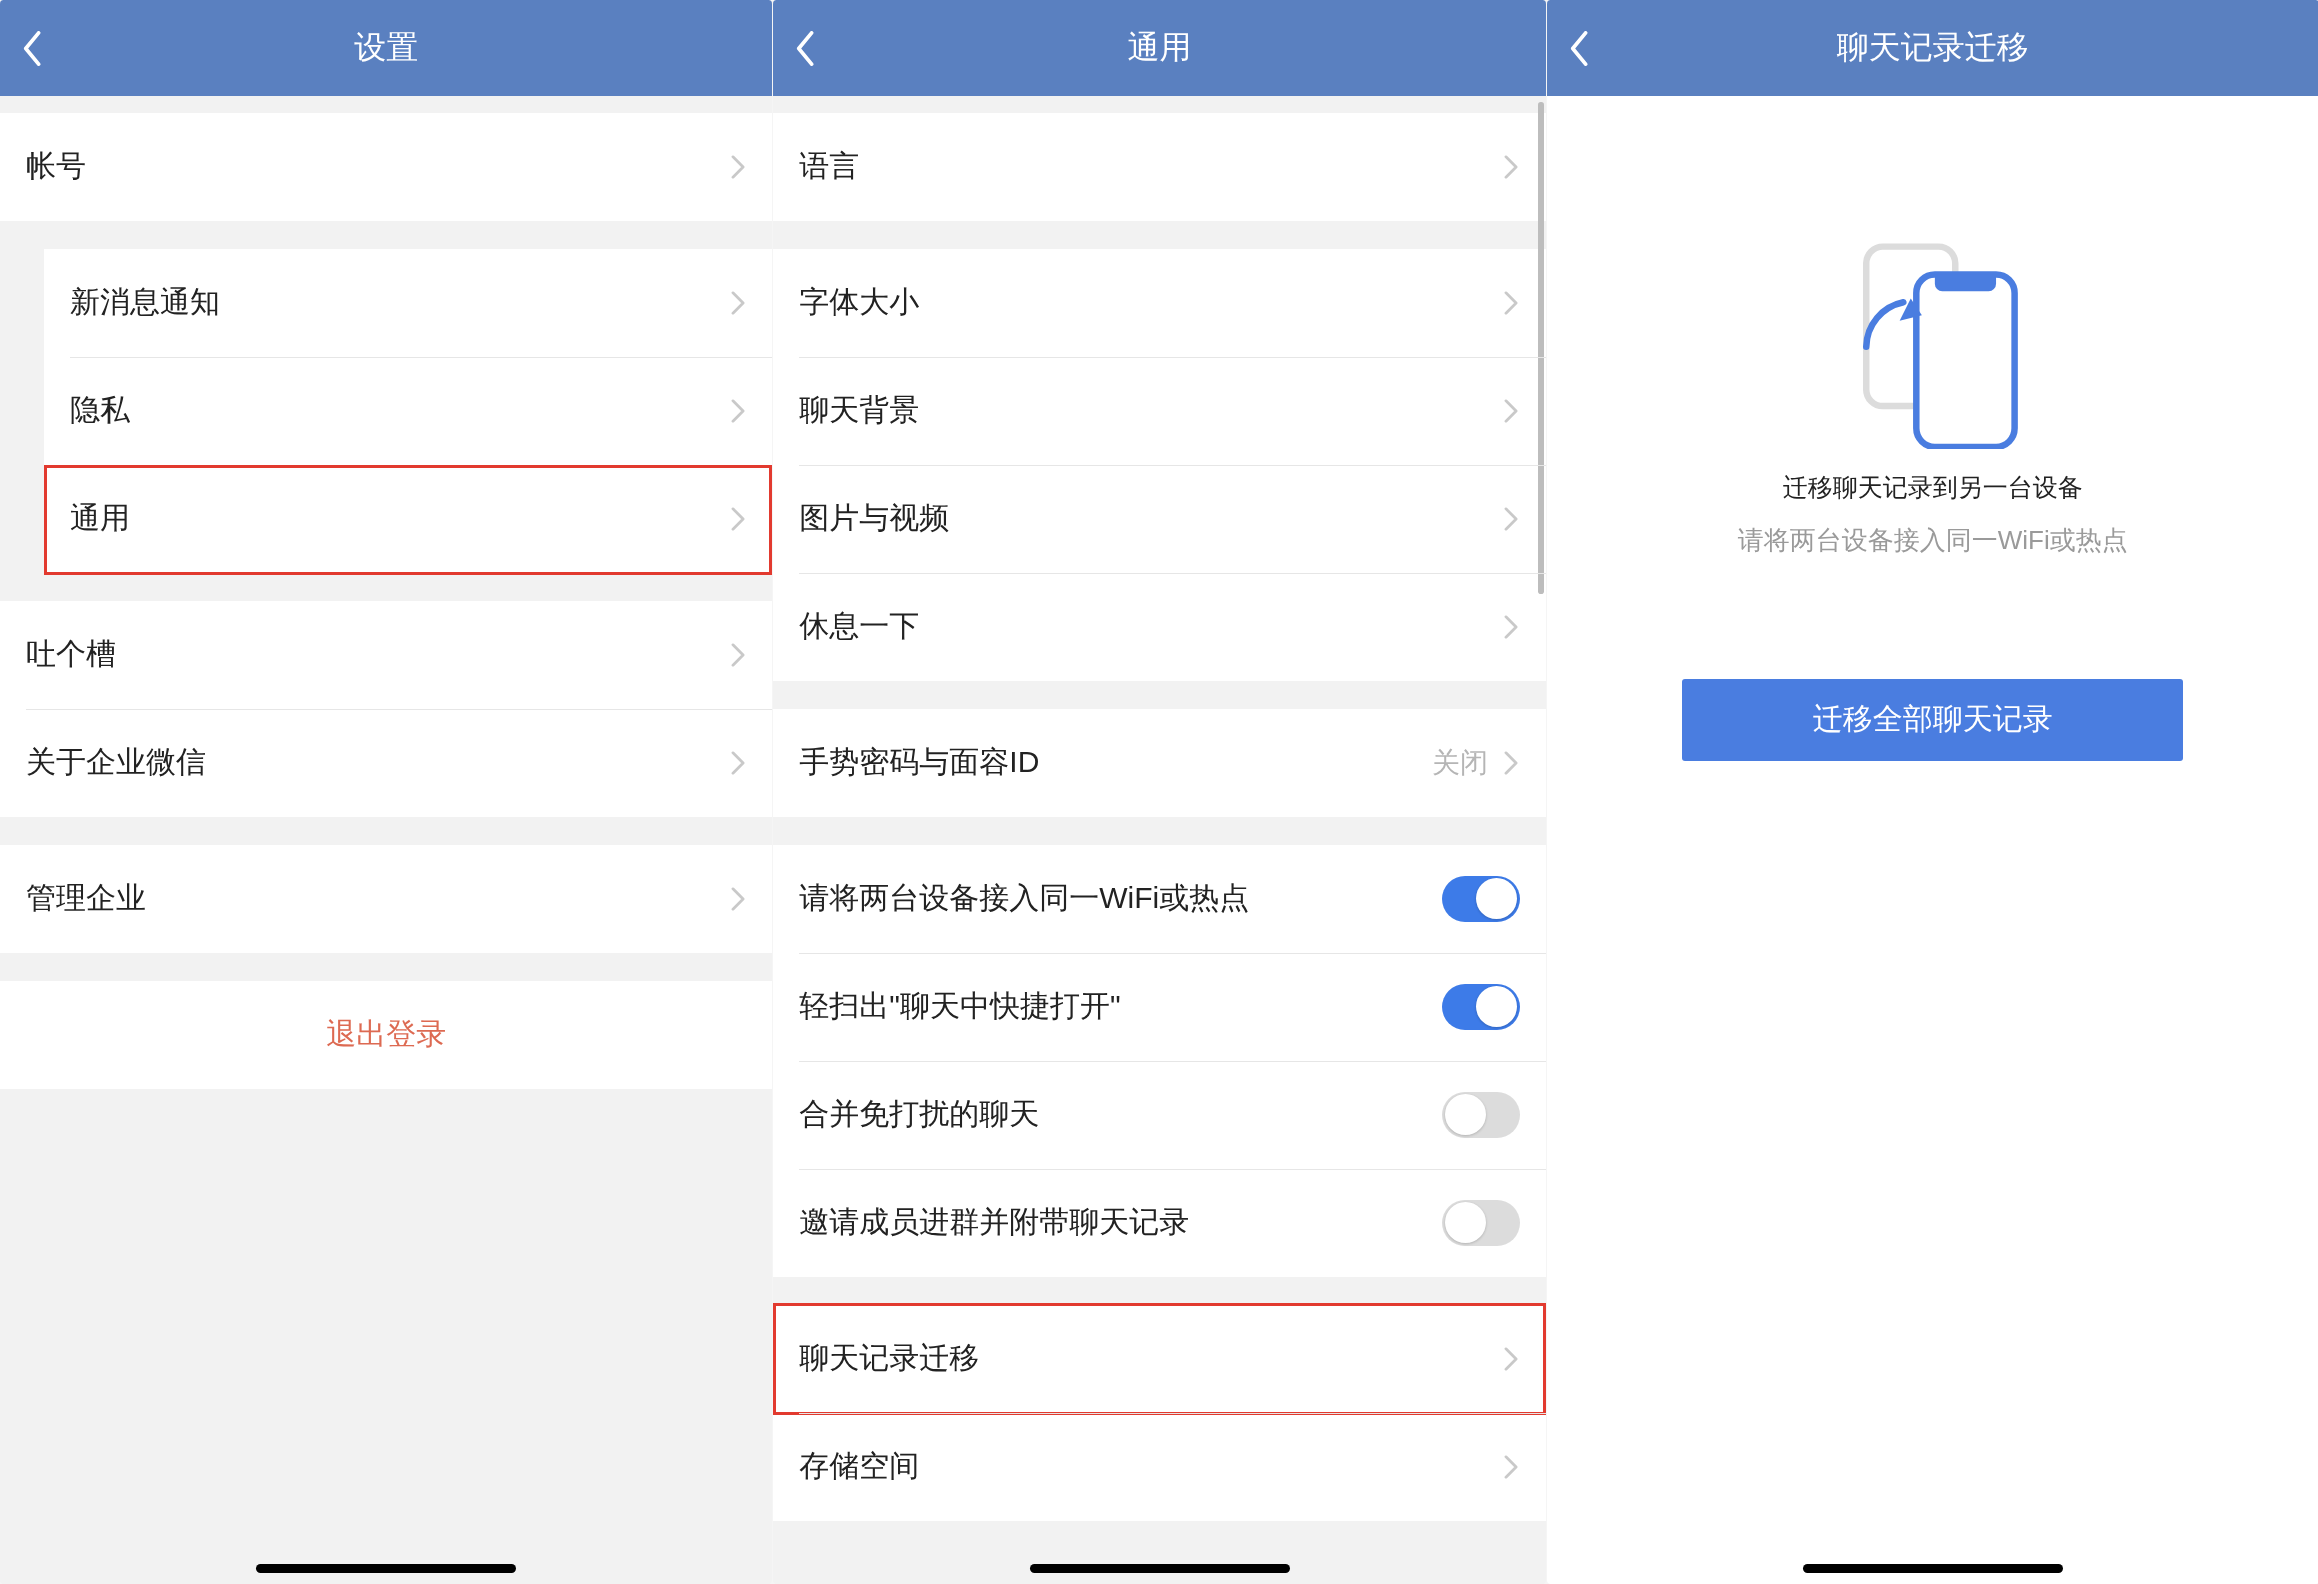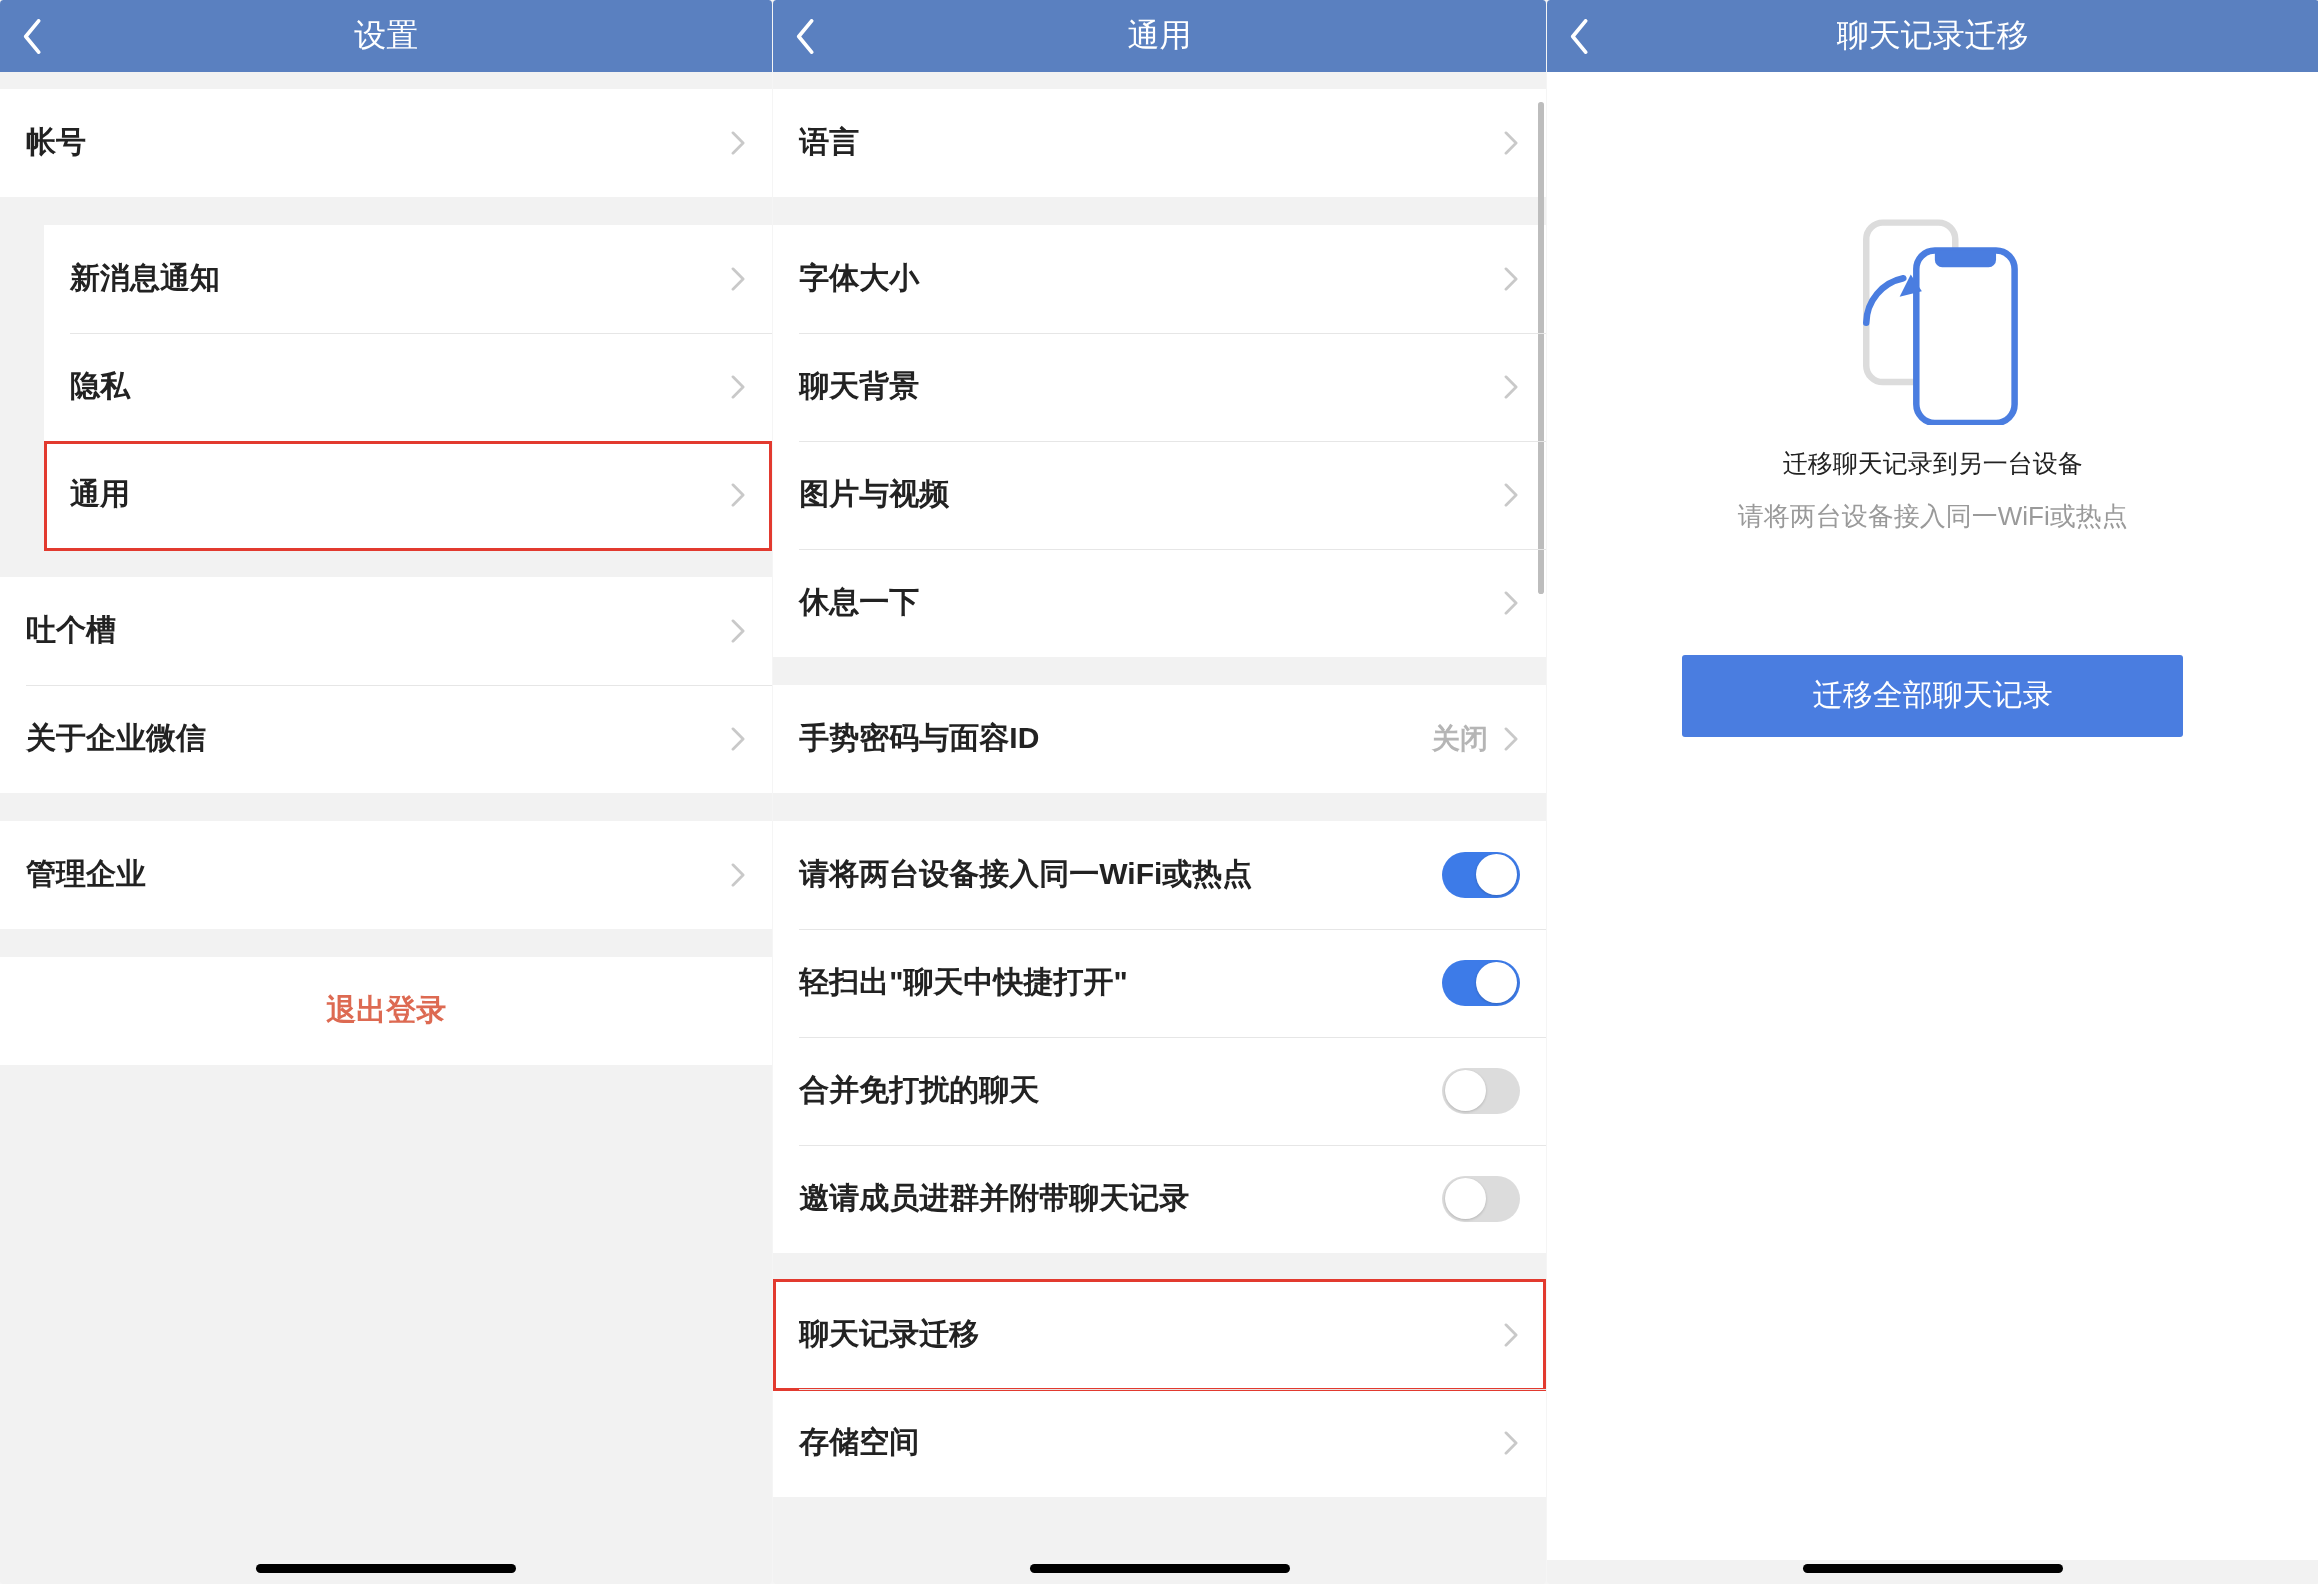--- a/index.html
+++ b/index.html
@@ -17,21 +17,21 @@
     height: 100%;
     background: #f2f2f2;
     overflow: hidden;
     border-radius: 3.7px;
   }
   .screen + .screen { margin-left: 0.9px; }
 
   
   .hdr {
     position: relative;
-    height: 72px;
+    height: 96px;
     background: #5a80c0;
     display: flex;
     align-items: center;
     justify-content: center;
   }
   .hdr-title {
     color: #fff;
     font-size: 32px;
     font-weight: 500;
   }
@@ -45,21 +45,20 @@
     align-items: center;
   }
   .hdr-back svg { display: block; }
 
   
   .gap-s { height: 16.7px; }
   .gap-m { height: 28px; }
 
   .group {
     background: #fff;
-    font-weight: bold;
   }
   .cell {
     position: relative;
     display: flex;
     align-items: center;
     height: 108px;
     padding: 0 26px 0 26px;
     font-size: 30px;
     color: #222;
   }

